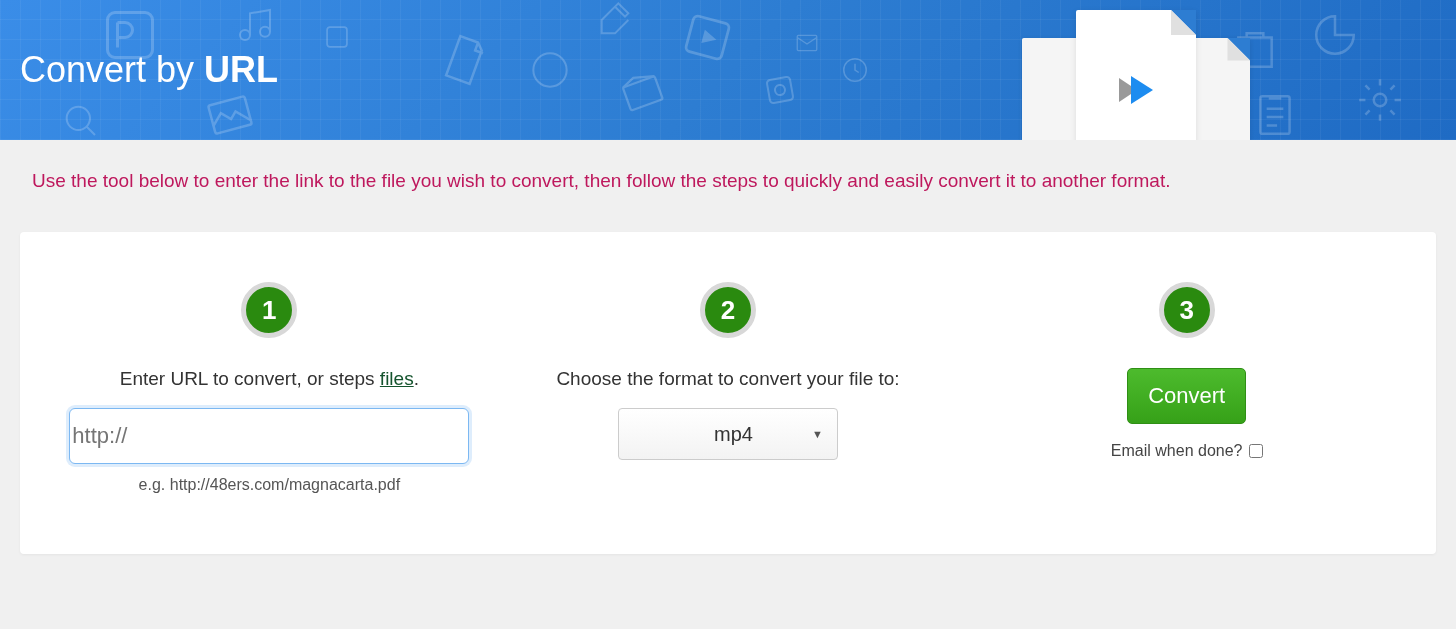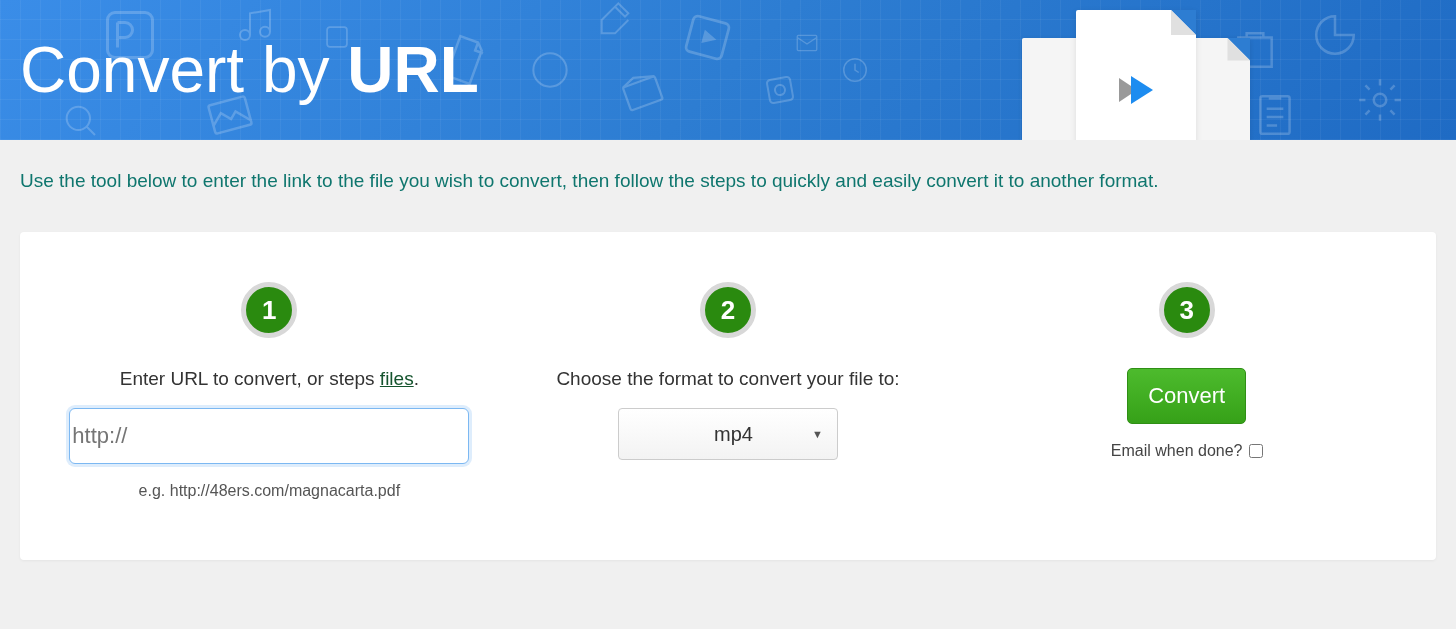--- a/index.html
+++ b/index.html
@@ -20,21 +20,21 @@
         repeating-linear-gradient(90deg, rgba(255,255,255,0.05) 0px, rgba(255,255,255,0.05) 1px, transparent 1px, transparent 20px),
         linear-gradient(135deg, #3a8de8 0%, #2d7dd2 50%, #1f6bc4 100%);
       position: relative;
       overflow: hidden;
       display: flex;
       align-items: center;
       padding-left: 20px;
     }
     .hero-title {
       color: #fff;
-      font-size: 64px;
+      font-size: 36px;
       font-weight: 300;
       z-index: 2;
     }
     .hero-title .bold {
       font-weight: 700;
     }
     .hero-bg-icons {
       position: absolute;
       inset: 0;
       opacity: 0.2;
@@ -102,22 +102,22 @@
     .play-tri {
       width: 0;
       height: 0;
       border-style: solid;
       border-width: 12px 0 12px 18px;
     }
     .play-tri.grey { border-color: transparent transparent transparent #999; }
     .play-tri.blue { border-color: transparent transparent transparent #1d8cf0; margin-left: -6px; border-width: 14px 0 14px 22px; }
 
     .intro {
-      padding: 30px 20px 20px 20px;
-      color: #0f766e;
+      padding: 30px 20px 20px 32px;
+      color: #be185d;
       font-size: 19px;
     }
 
     .card {
       background: #fff;
       margin: 20px;
       border-radius: 4px;
       padding: 50px 40px 60px 40px;
       box-shadow: 0 1px 3px rgba(0,0,0,0.05);
     }
@@ -163,21 +163,21 @@
       border-radius: 6px;
       font-size: 22px;
       padding: 0 2px;
       color: #888;
       outline: none;
       box-shadow: 0 0 0 3px rgba(124,184,242,0.25);
     }
     .example {
       color: #555;
       font-size: 16px;
-      margin-top: 18px;
+      margin-top: 12px;
     }
     .format-select {
       width: 220px;
       height: 52px;
       border: 1px solid #ccc;
       border-radius: 4px;
       background: linear-gradient(#fff, #f3f3f3);
       display: flex;
       align-items: center;
       justify-content: center;

